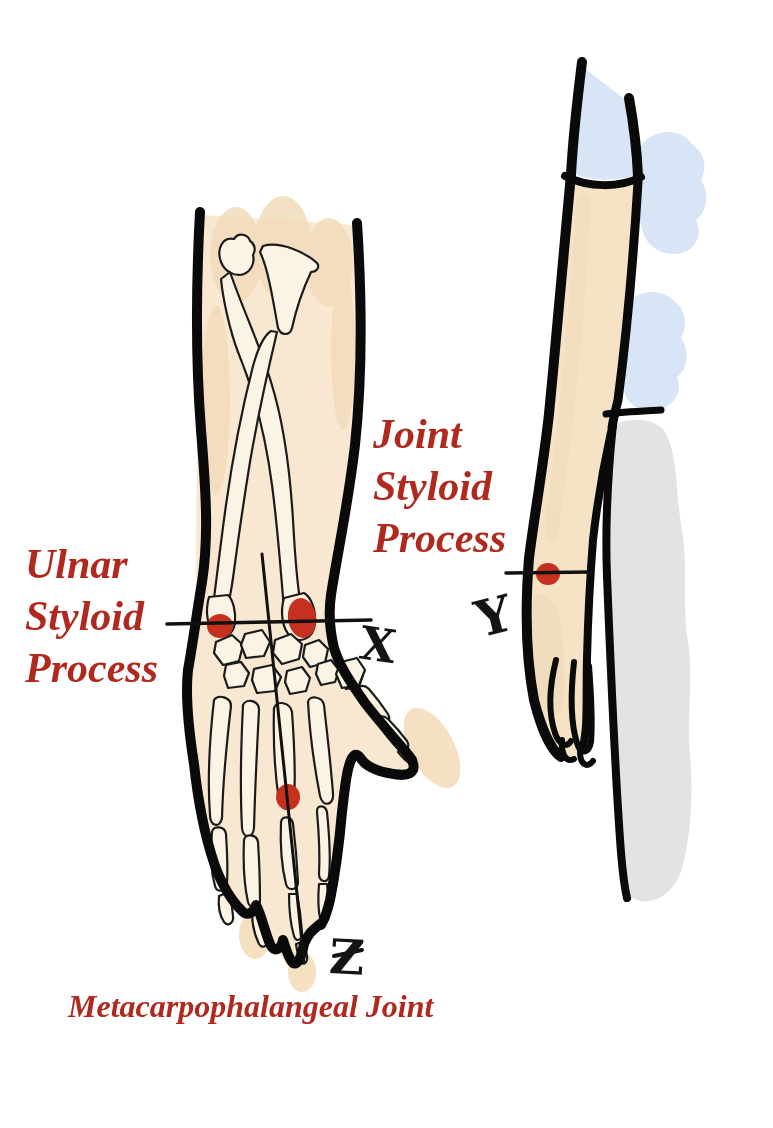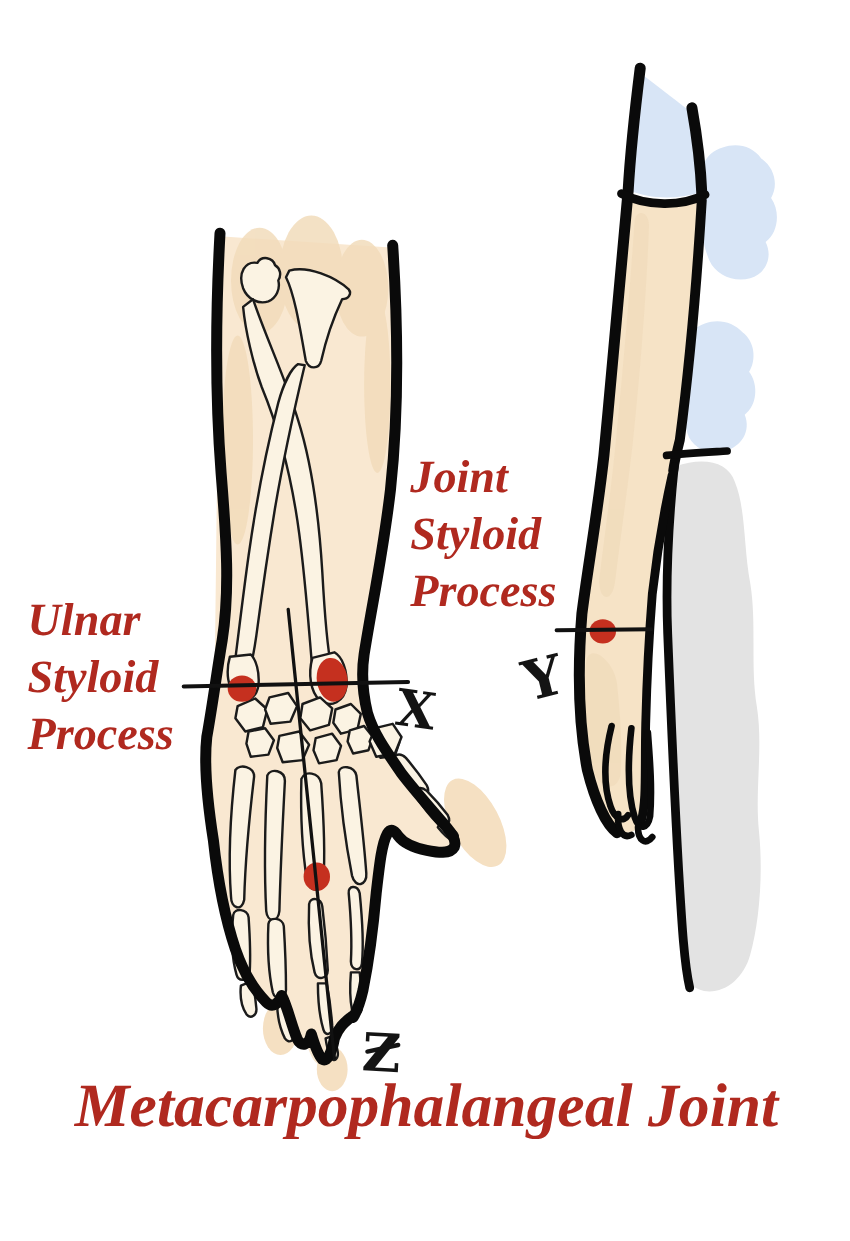--- a/index.html
+++ b/index.html
@@ -8,21 +8,21 @@
     overflow:hidden;font-family:"Liberation Serif",serif;
   }
   #diagram-svg{position:absolute;left:0;top:0;}
   .anat-label{
     position:absolute;color:#B0291F;font-style:italic;font-weight:700;
     font-family:"Liberation Serif",serif;white-space:nowrap;
   }
   .anat-label span{display:block;}
   #lbl-ulnar{left:25px;top:538px;font-size:42px;line-height:52px;font-style:italic;}
   #lbl-radial{left:373px;top:408px;font-size:42px;line-height:52px;}
-  #lbl-mcp{left:68px;top:980px;font-size:56px;line-height:52px;}
+  #lbl-mcp{left:68px;top:980px;font-size:32px;line-height:52px;}
   .mark-text{
     font-family:"DejaVu Serif",serif;font-weight:700;fill:#141414;
   }
 </style>
 </head>
 <body>
 
 <div id="stage">
 
 <svg id="diagram-svg" width="773" height="1128" viewBox="0 0 773 1128" xmlns="http://www.w3.org/2000/svg">

